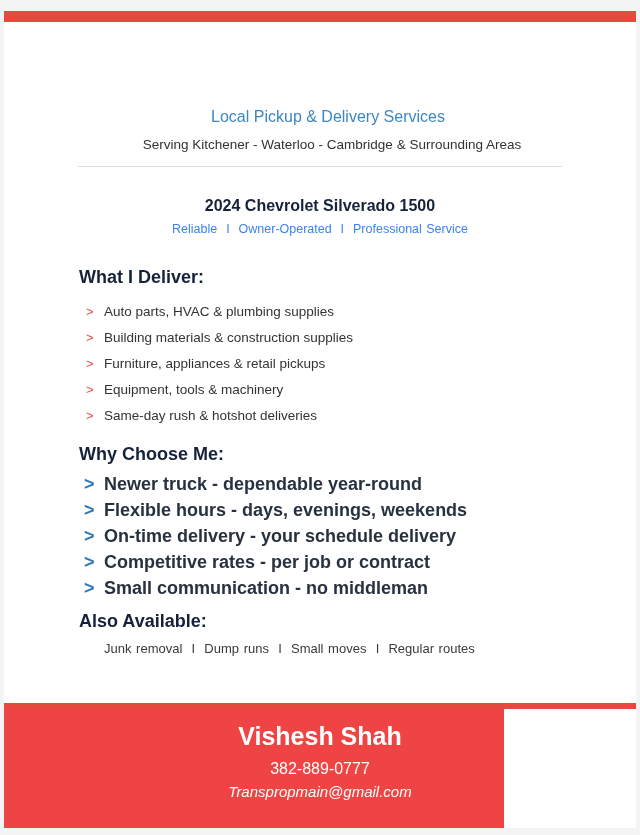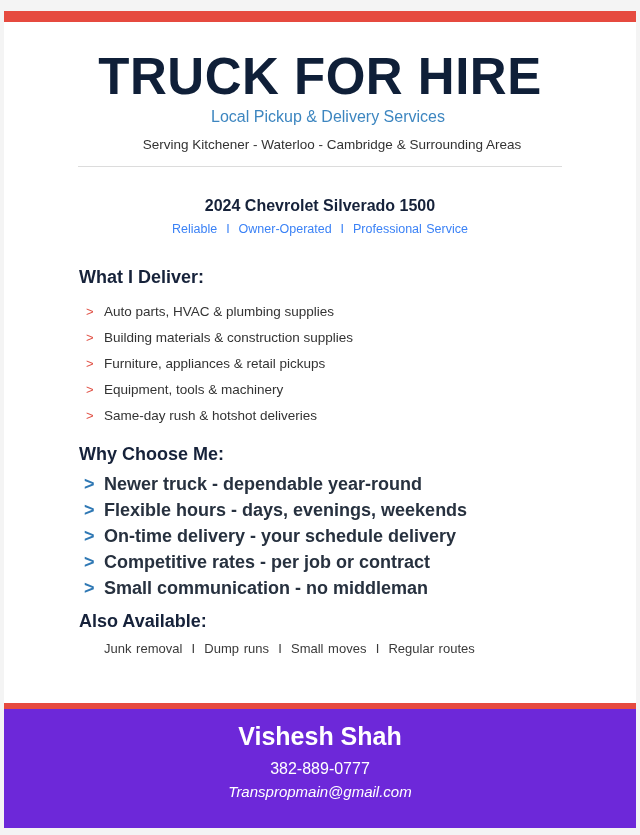--- a/index.html
+++ b/index.html
@@ -37,41 +37,40 @@
     .deliver-list { position: absolute; left: 82px; top: 287px; list-style: none; }
     .deliver-list li { height: 26px; display: flex; align-items: center; font-size: 13.5px; color: #333; }
     .deliver-list .chev { width: 18px; color: #e05146; font-size: 13px; }
     .why-list { position: absolute; left: 80px; top: 460px; list-style: none; }
     .why-list li { height: 26px; display: flex; align-items: center; font-size: 18px; font-weight: bold; color: #27313f; }
     .why-list .chev { width: 20px; color: #2f78b4; font-size: 18px; font-weight: bold; }
     .also {
       position: absolute; left: 100px; top: 630px; font-size: 13px; color: #3a3a3a; line-height: 16px; word-spacing: 1px;
     }
     .footer-stripe { position: absolute; left: 0; top: 692px; width: 632px; height: 6px; background: #e64a3f; }
-    .footer { position: absolute; left: 0; top: 698px; width: 632px; height: 119px; background: #6d28d9; }
+    .footer { position: absolute; left: 0; top: 698px; width: 500px; height: 119px; background: #ef4444; }
     .f-name {
       position: absolute; left: 0; top: 12px; width: 632px; text-align: center;
       font-size: 25px; font-weight: bold; color: #ffffff; line-height: 30px;
     }
     .f-phone {
       position: absolute; left: 0; top: 50px; width: 632px; text-align: center;
       font-size: 16px; color: #ffffff; line-height: 20px;
     }
     .f-email {
       position: absolute; left: 0; top: 73px; width: 632px; text-align: center;
       font-size: 15px; color: #ffffff; line-height: 20px; font-style: italic;
     }
   </style>
 </head>
 <body>
 
 <div class="page">
   <div class="top-bar"></div>
 
-  <h1 class="title">TRUCK FOR HIRE</h1>
   <div class="tagline">Local Pickup &amp; Delivery Services</div>
   <div class="area">Serving Kitchener - Waterloo - Cambridge &amp; Surrounding Areas</div>
   <div class="divider"></div>
 
   <div class="vehicle">2024 Chevrolet Silverado 1500</div>
   <div class="traits" style="white-space:pre;">Reliable  I  Owner-Operated  I  Professional Service</div>
 
   <h2 class="section-h" style="top:255px;">What I Deliver:</h2>
   <ul class="deliver-list">
     <li>

